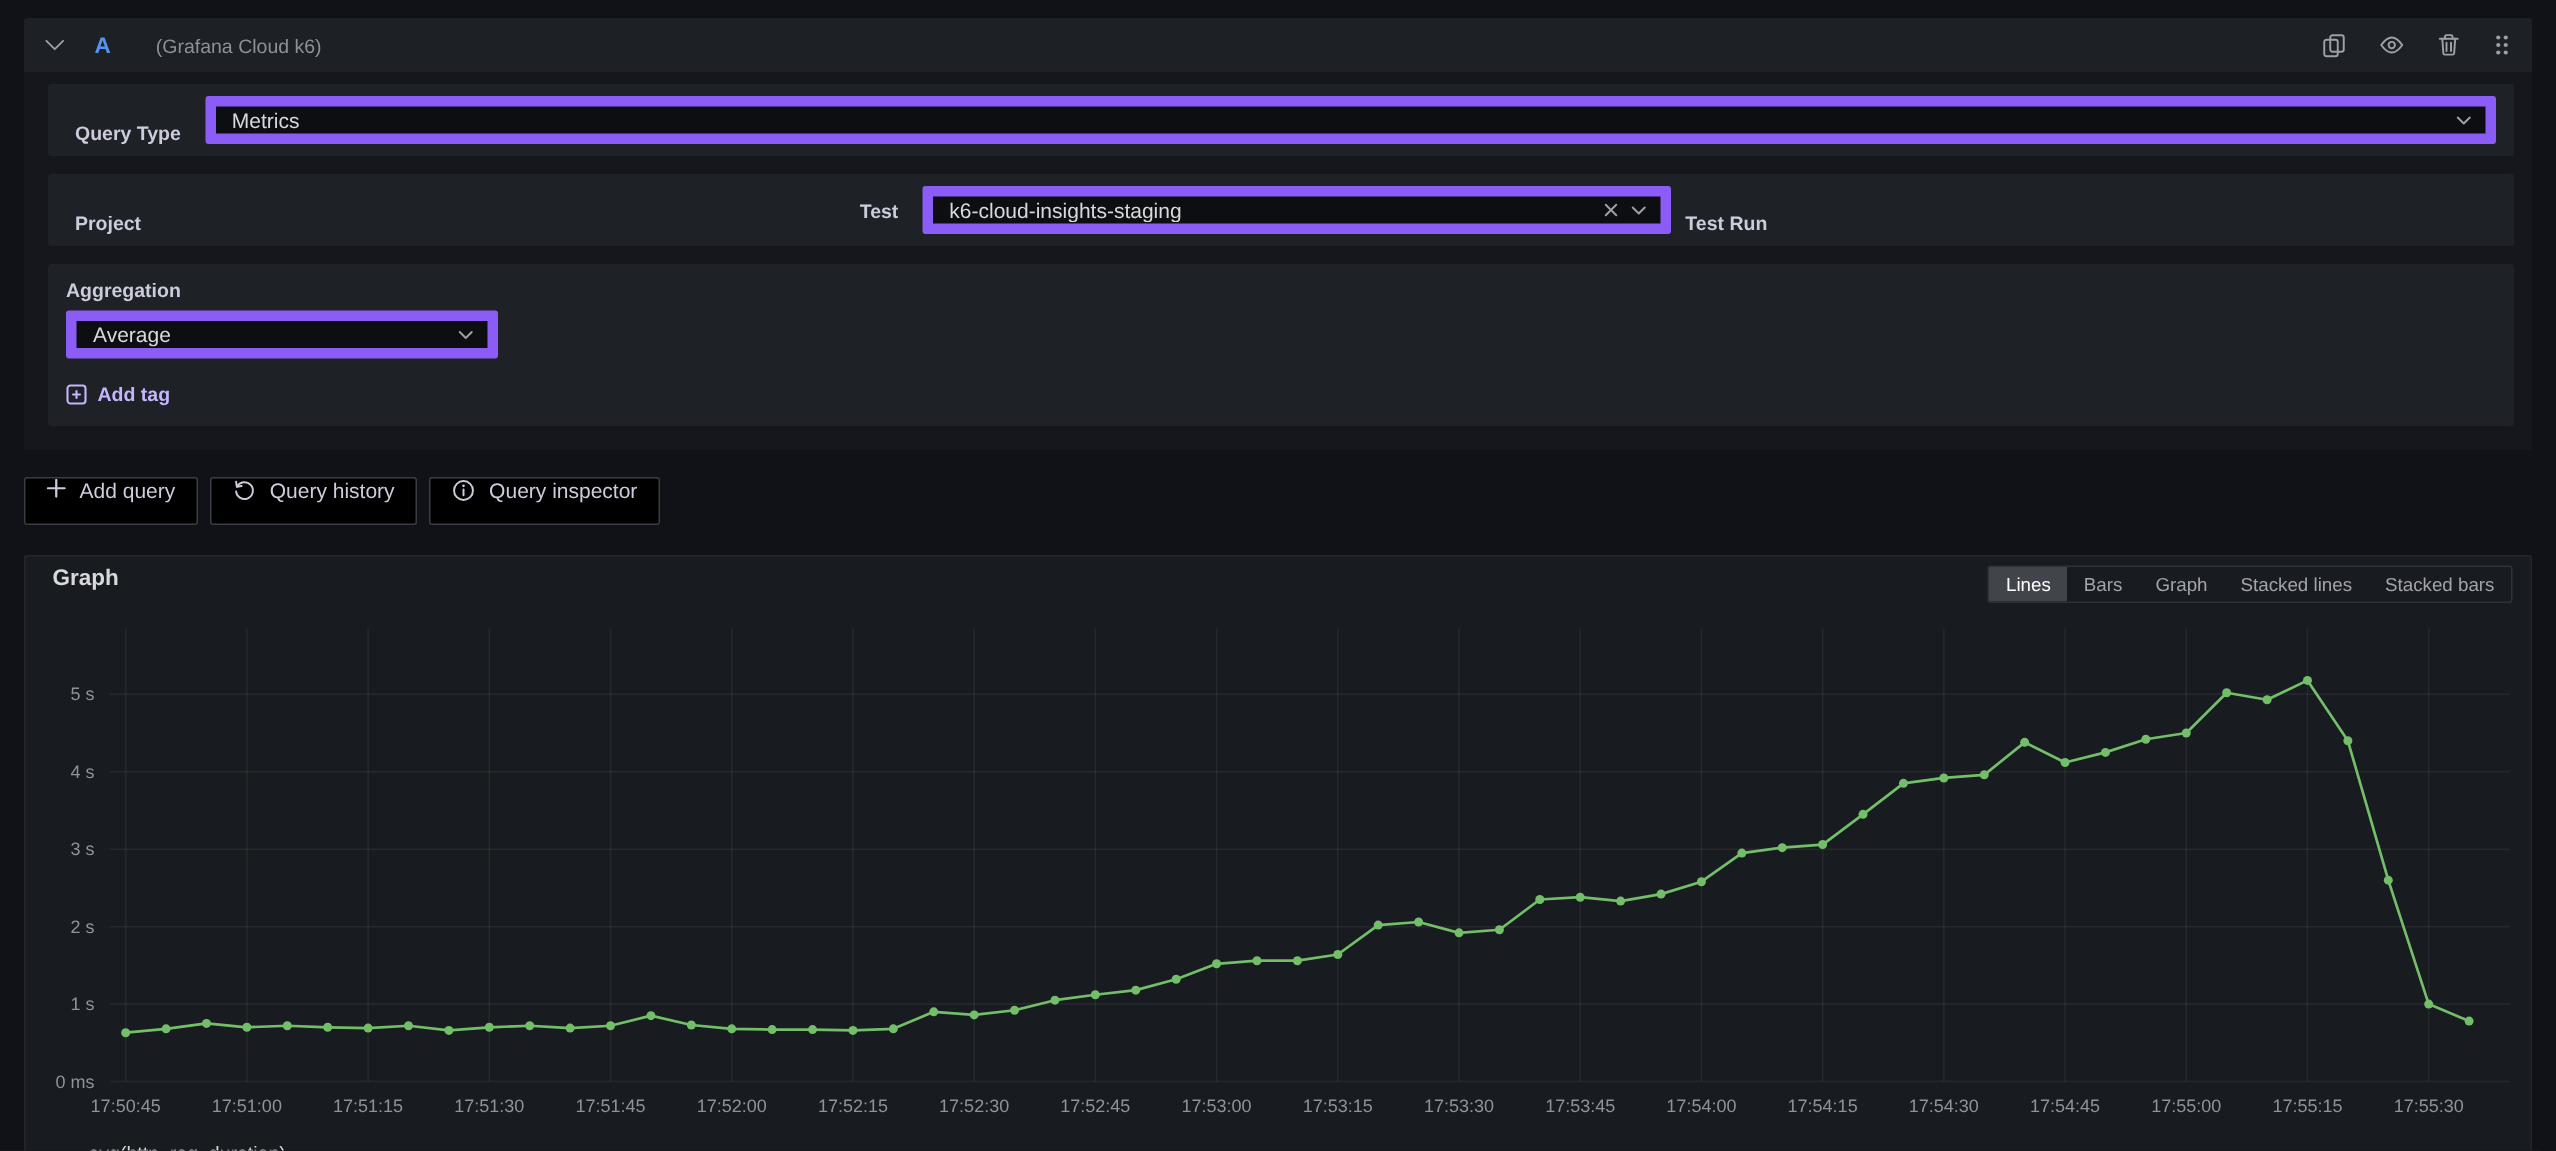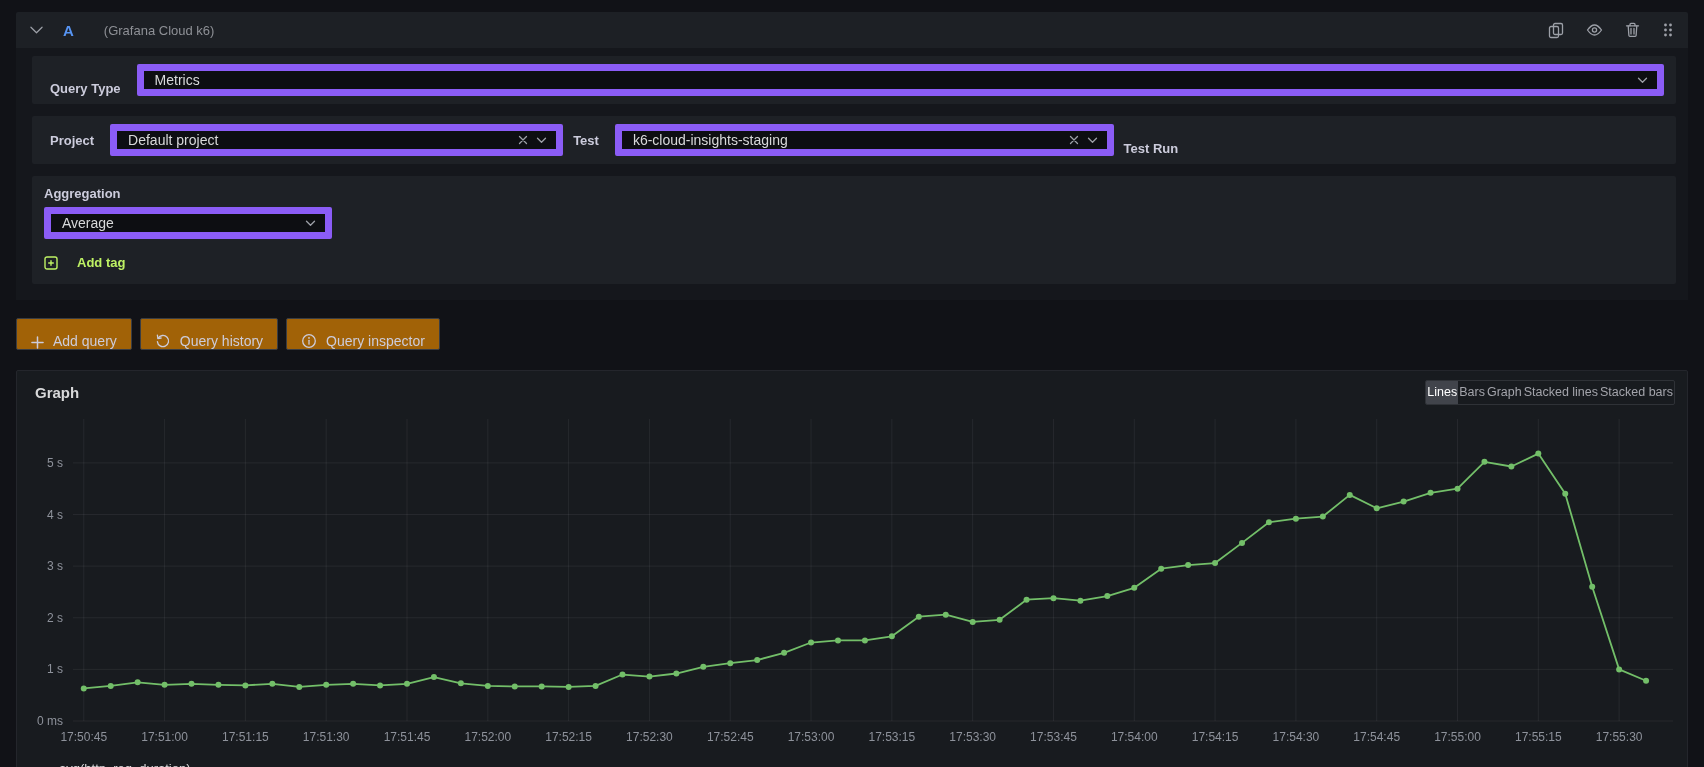--- a/index.html
+++ b/index.html
@@ -30,31 +30,31 @@
   .field-group + .field-group{margin-left:4px}
   .fg-project{flex:0.95}.fg-test{flex:1}.fg-testrun{flex:1}
   .field-group .select{flex:1}
   .check-ic{display:flex;color:#9da0a8;margin-right:10px}
 
   .stacked-row{display:flex;align-items:flex-start;gap:10px}
   .stacked-field{display:flex;flex-direction:column}
   .stacked-label{font-size:13px;font-weight:600;color:#ccccdc;margin:2px 0 6px}
   .w-metric{width:292px}
   .w-agg{width:288px}
-  .add-tag{margin:16px 0 6px;display:inline-flex;align-items:center;gap:19px;color:#bef264;font-size:13px;font-weight:600;cursor:pointer}
+  .add-tag{margin:16px 0 6px;display:inline-flex;align-items:center;gap:7px;color:#c4b5fd;font-size:13px;font-weight:600;cursor:pointer}
 
   .toolbar{margin-top:18px;display:flex;gap:8px}
-  .btn{height:32px;display:inline-flex;align-items:flex-end;gap:9px;padding:0 14px;background:#a16207;border:1px solid #3a3d43;border-radius:2px;color:#ccccdc;font-size:14px;font-weight:500;cursor:pointer}
+  .btn{height:32px;display:inline-flex;align-items:flex-start;gap:9px;padding:0 14px;background:#000000;border:1px solid #3a3d43;border-radius:2px;color:#ccccdc;font-size:14px;font-weight:500;cursor:pointer}
 
   
   .graph-panel{margin-top:20px;background:#181b1f;border:1px solid #24262c;border-radius:2px;padding:6px 8px 2px}
-  .panel-header{display:flex;align-items:center;height:30px;padding:0 4px}
+  .panel-header{display:flex;align-items:flex-start;height:30px;padding:0 4px}
   .panel-title{font-weight:700;font-size:15px;color:#d8d9da;margin-left:6px}
   .view-tabs{margin-left:auto;display:flex;align-items:stretch;border:1px solid #2f3237;border-radius:2px;height:25px;overflow:hidden}
-  .view-tab{display:flex;align-items:center;padding:0 1px;font-size:12.5px;color:#a3a4ab;cursor:pointer;white-space:nowrap}
+  .view-tab{display:flex;align-items:center;padding:0 11px;font-size:12.5px;color:#a3a4ab;cursor:pointer;white-space:nowrap}
   .view-tab.active{background:#41444b;color:#ffffff;font-weight:500}
 
   #chart-svg{display:block}
   #chart-svg .grid{stroke:rgba(204,204,220,0.08);stroke-width:1}
   #chart-svg text{font-family:"Liberation Sans","DejaVu Sans",sans-serif;font-size:12px;fill:#8e929b}
   #chart-svg .ytick{text-anchor:end}
   #chart-svg .xtick{text-anchor:middle}
 
   .legend{display:flex;align-items:center;gap:8px;padding:2px 0 6px 12px;cursor:pointer;width:max-content}
   .legend-swatch{width:14px;height:4px;border-radius:2px;background:#73bf69}
@@ -121,35 +121,20 @@
                   <path d="M1 1.3l4 4 4-4"></path>
                 </svg>
               </span>
           </span>
         </div>
       </div>
 
       <div class="editor-card flex-row">
         <div class="field-group fg-project">
           <span class="inline-label">Project</span>
-          <div class="select">
-            <span class="select-value">Default project</span>
-            <span class="sel-icons">
-              <span>
-                  <svg class="ic" width="10" height="10" viewBox="0 0 10 10">
-                    <path d="M1.5 1.5l7 7M8.5 1.5l-7 7"></path>
-                  </svg>
-                </span>
-              <span>
-                  <svg class="ic" width="11" height="7" viewBox="0 0 10 7">
-                    <path d="M1 1.3l4 4 4-4"></path>
-                  </svg>
-                </span>
-            </span>
-          </div>
         </div>
         <div class="field-group fg-test">
           <span class="inline-label">Test</span>
           <div class="select">
             <span class="select-value">k6-cloud-insights-staging</span>
             <span class="sel-icons">
               <span>
                   <svg class="ic" width="10" height="10" viewBox="0 0 10 10">
                     <path d="M1.5 1.5l7 7M8.5 1.5l-7 7"></path>
                   </svg>

